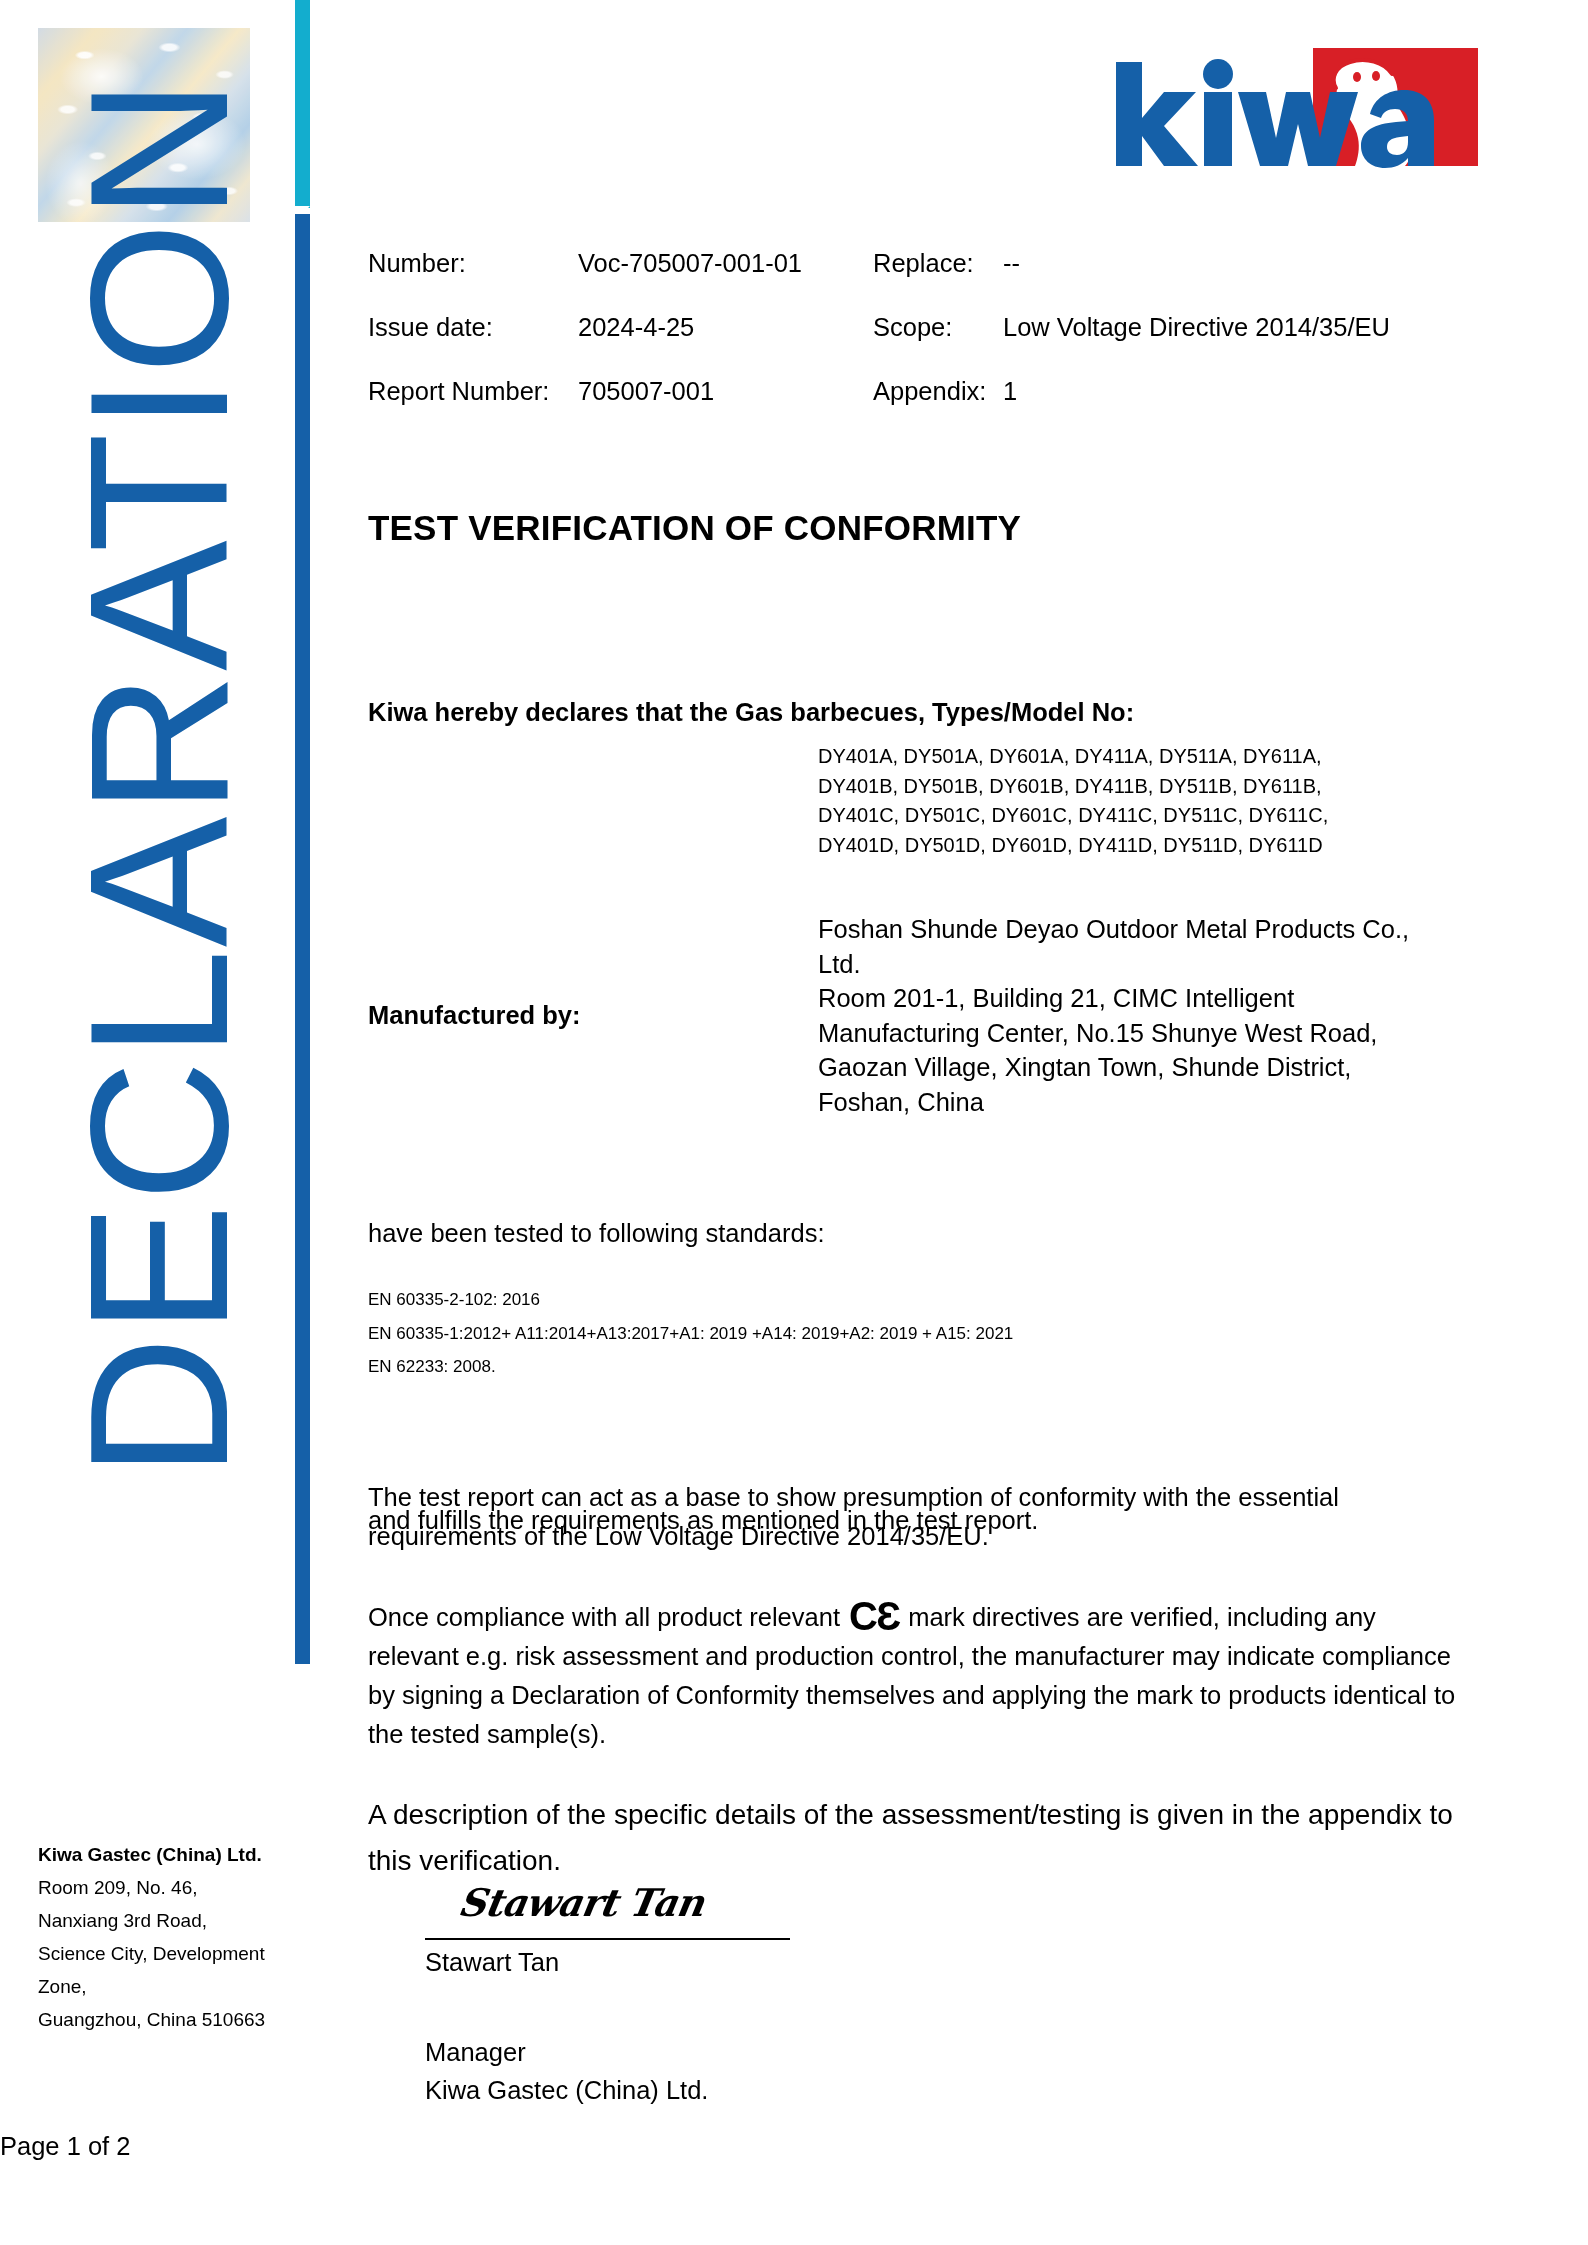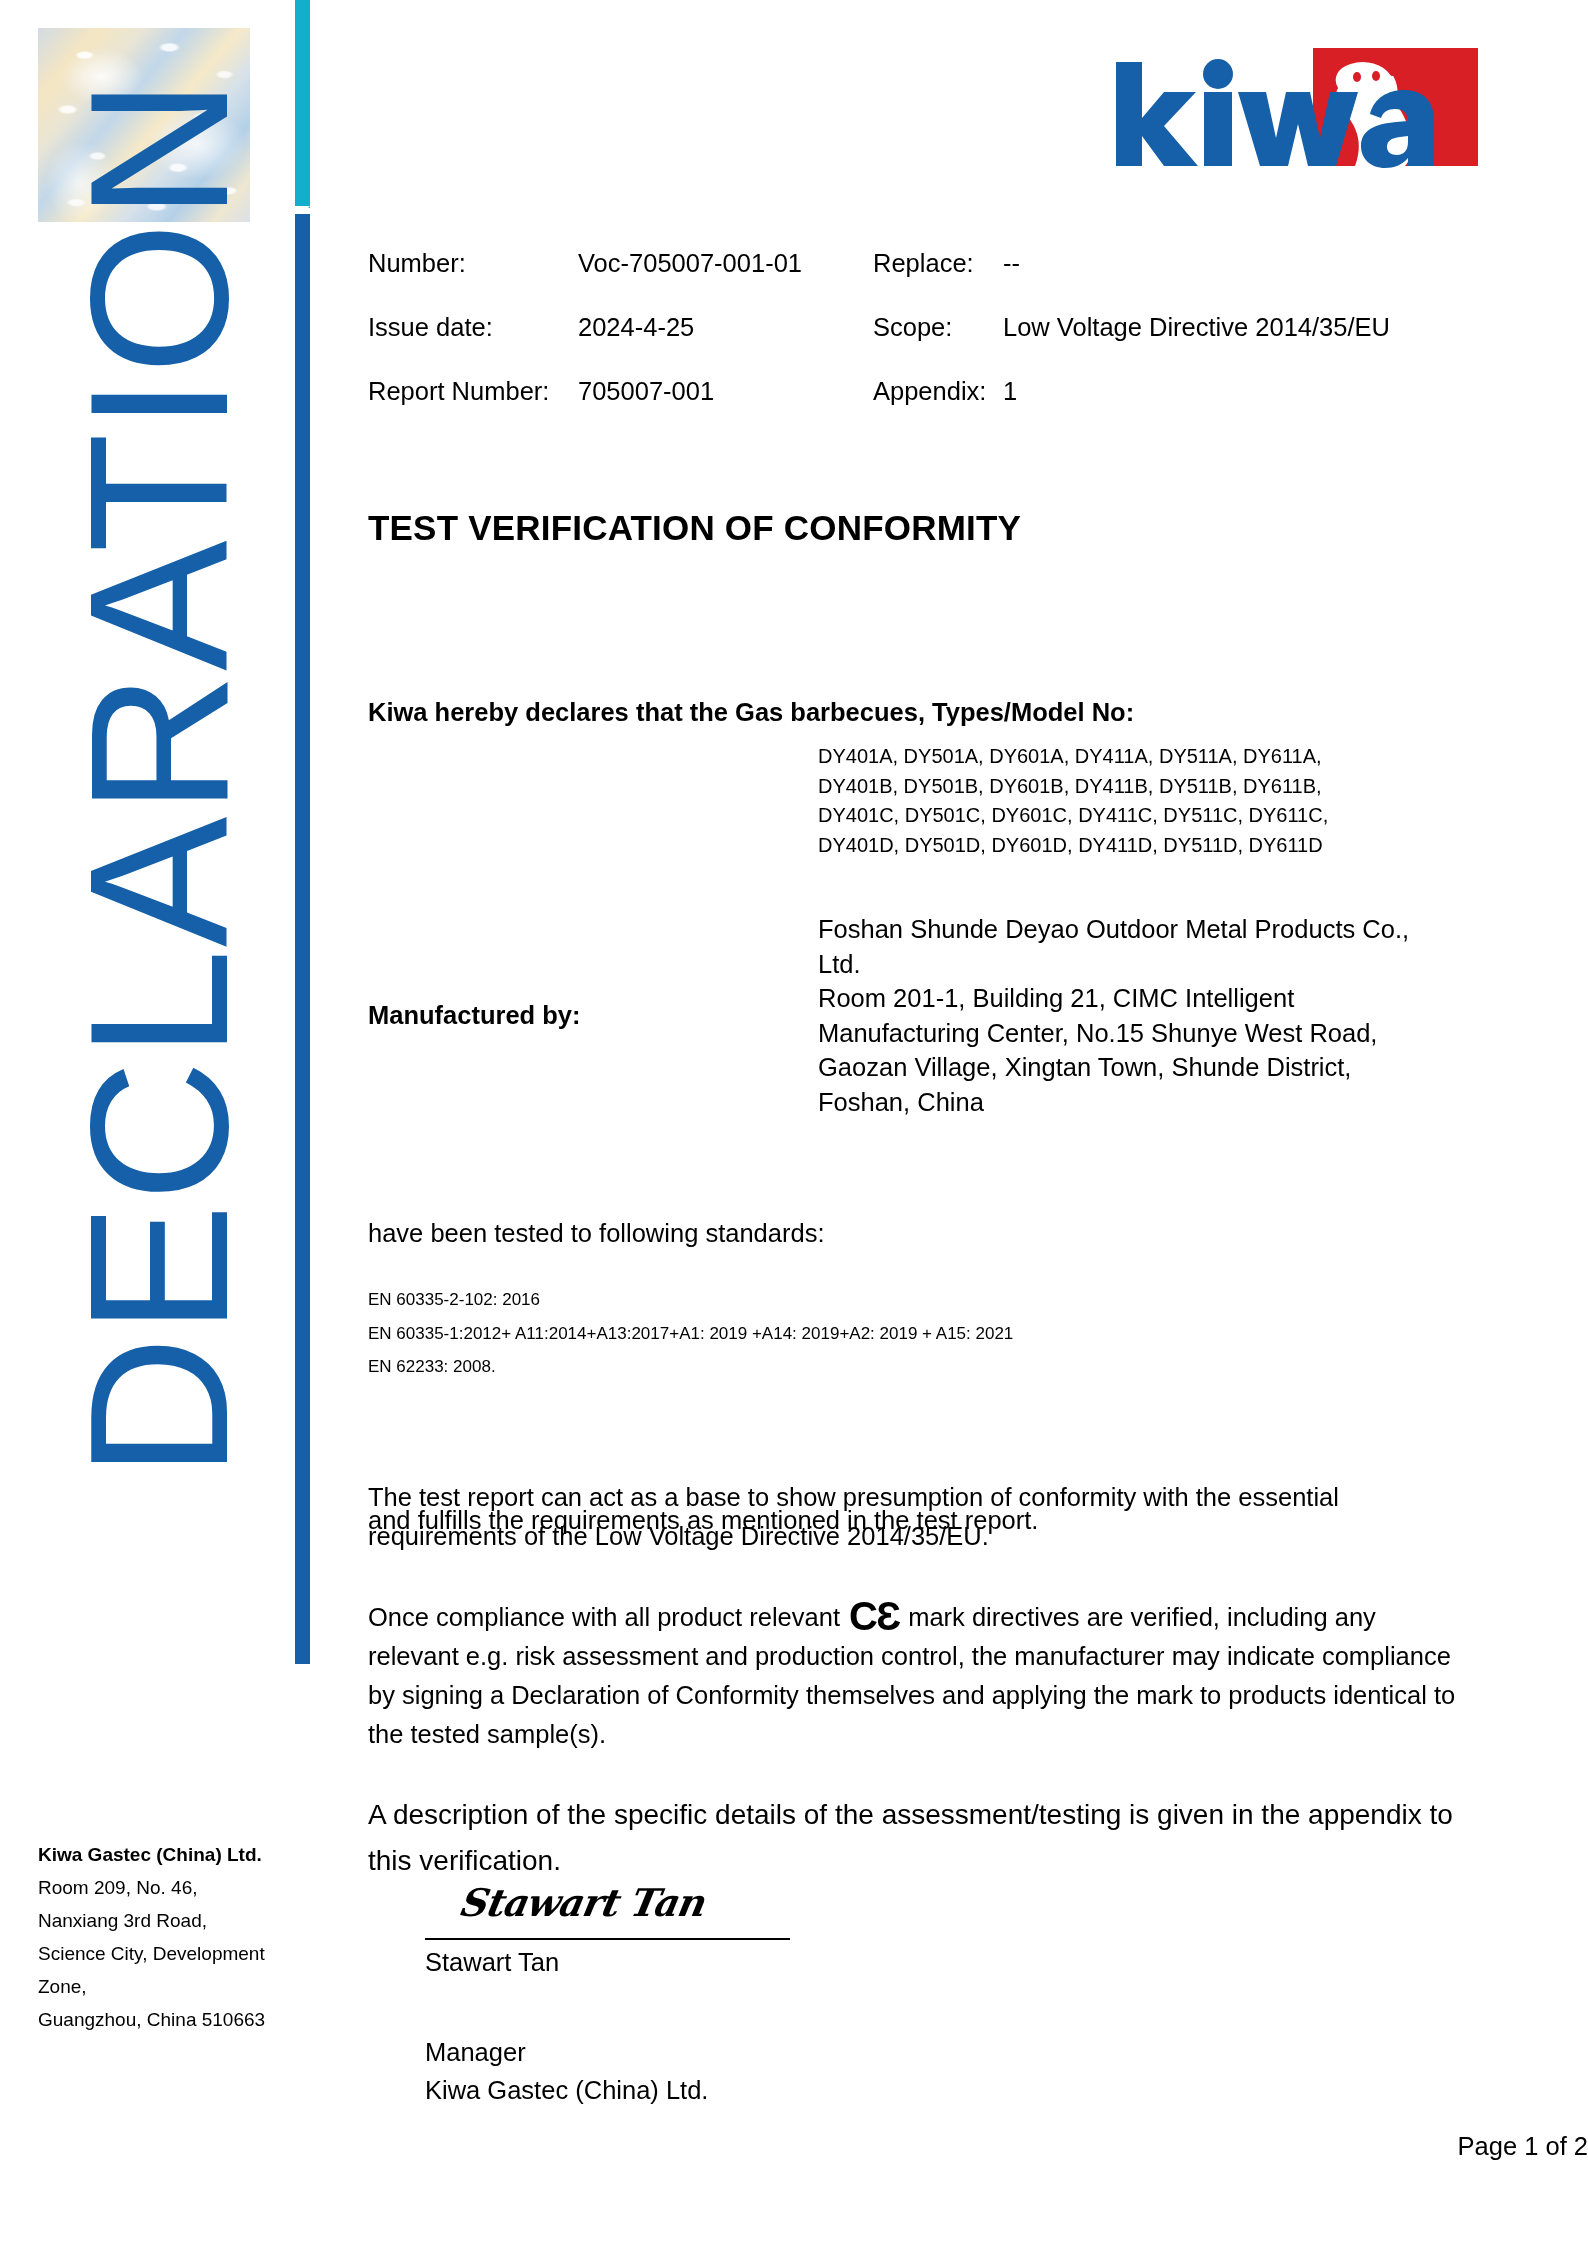--- a/index.html
+++ b/index.html
@@ -282,21 +282,21 @@
     font-size: 25.5px;
     margin-top: 56px;
     line-height: 38px;
   }
 
   .page-num {
     position: absolute;
     left: 0;
     top: 2132px;
     width: 1588px;
-    text-align: right;
+    text-align: left;
     font-size: 25.5px;
   }
 </style>
 </head>
 <body>
 
 <div id="page">
 
   <div class="holo"></div>
 

